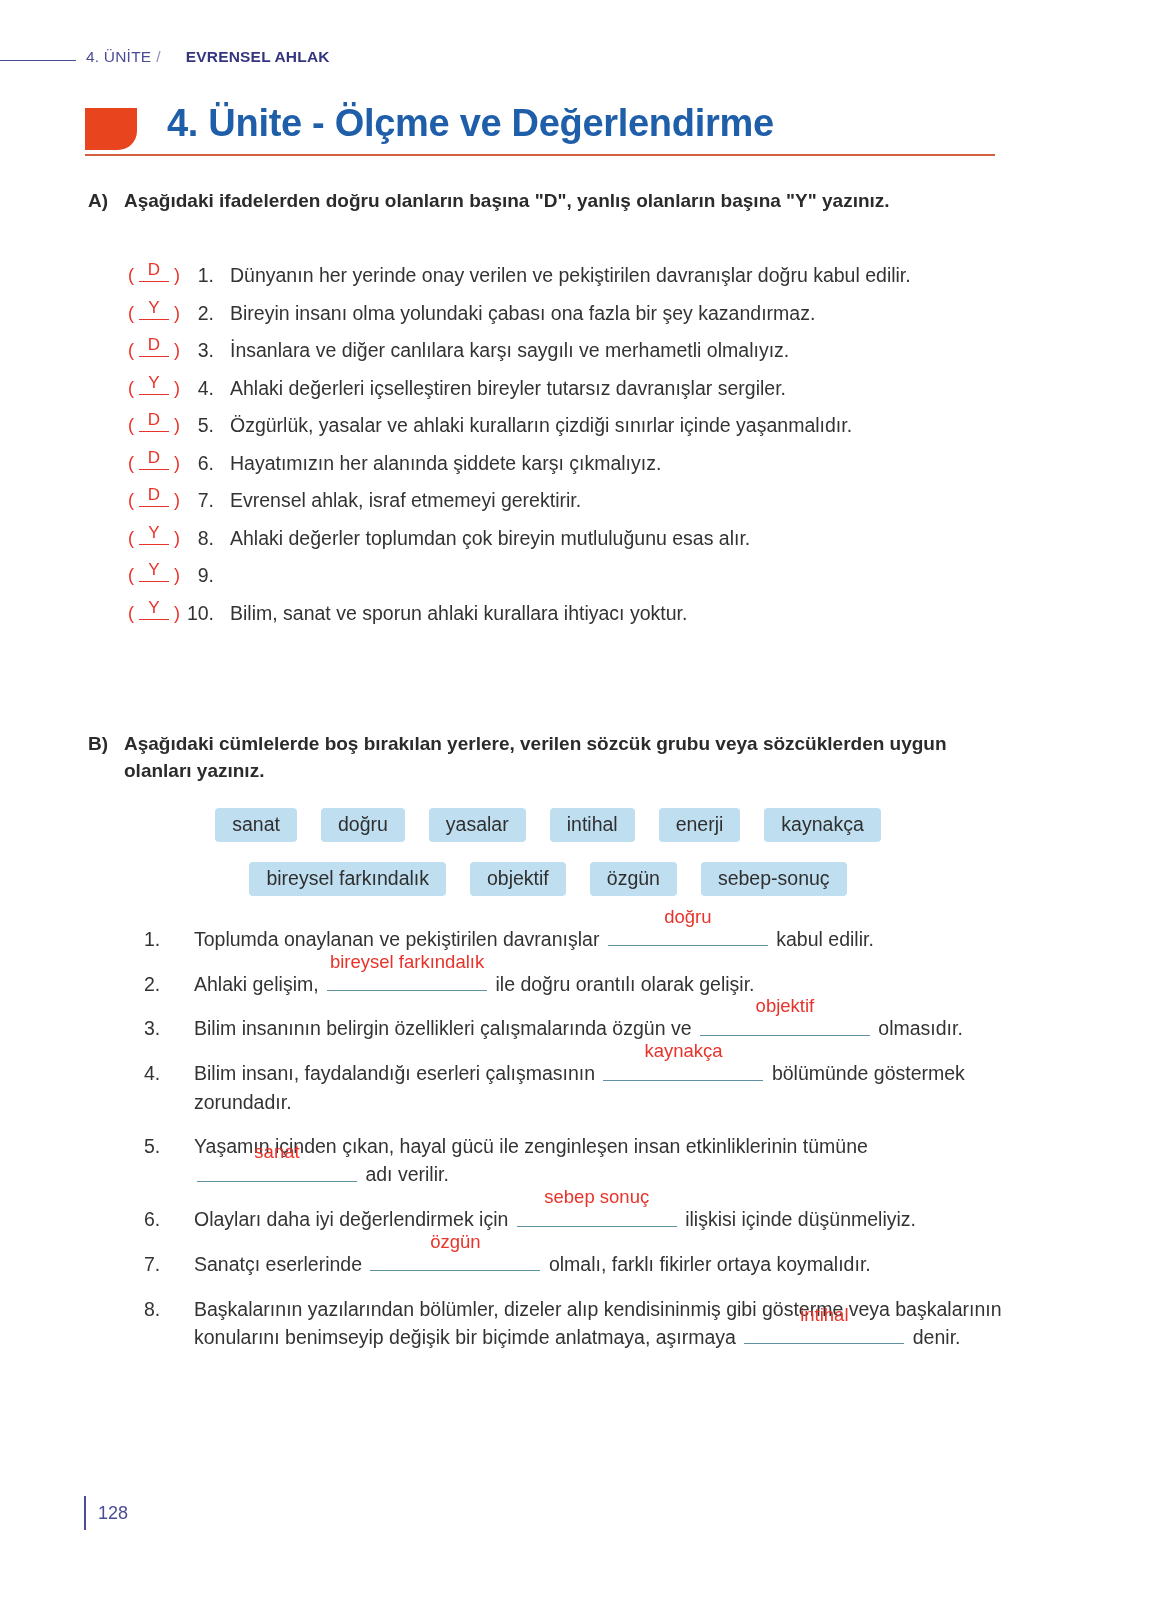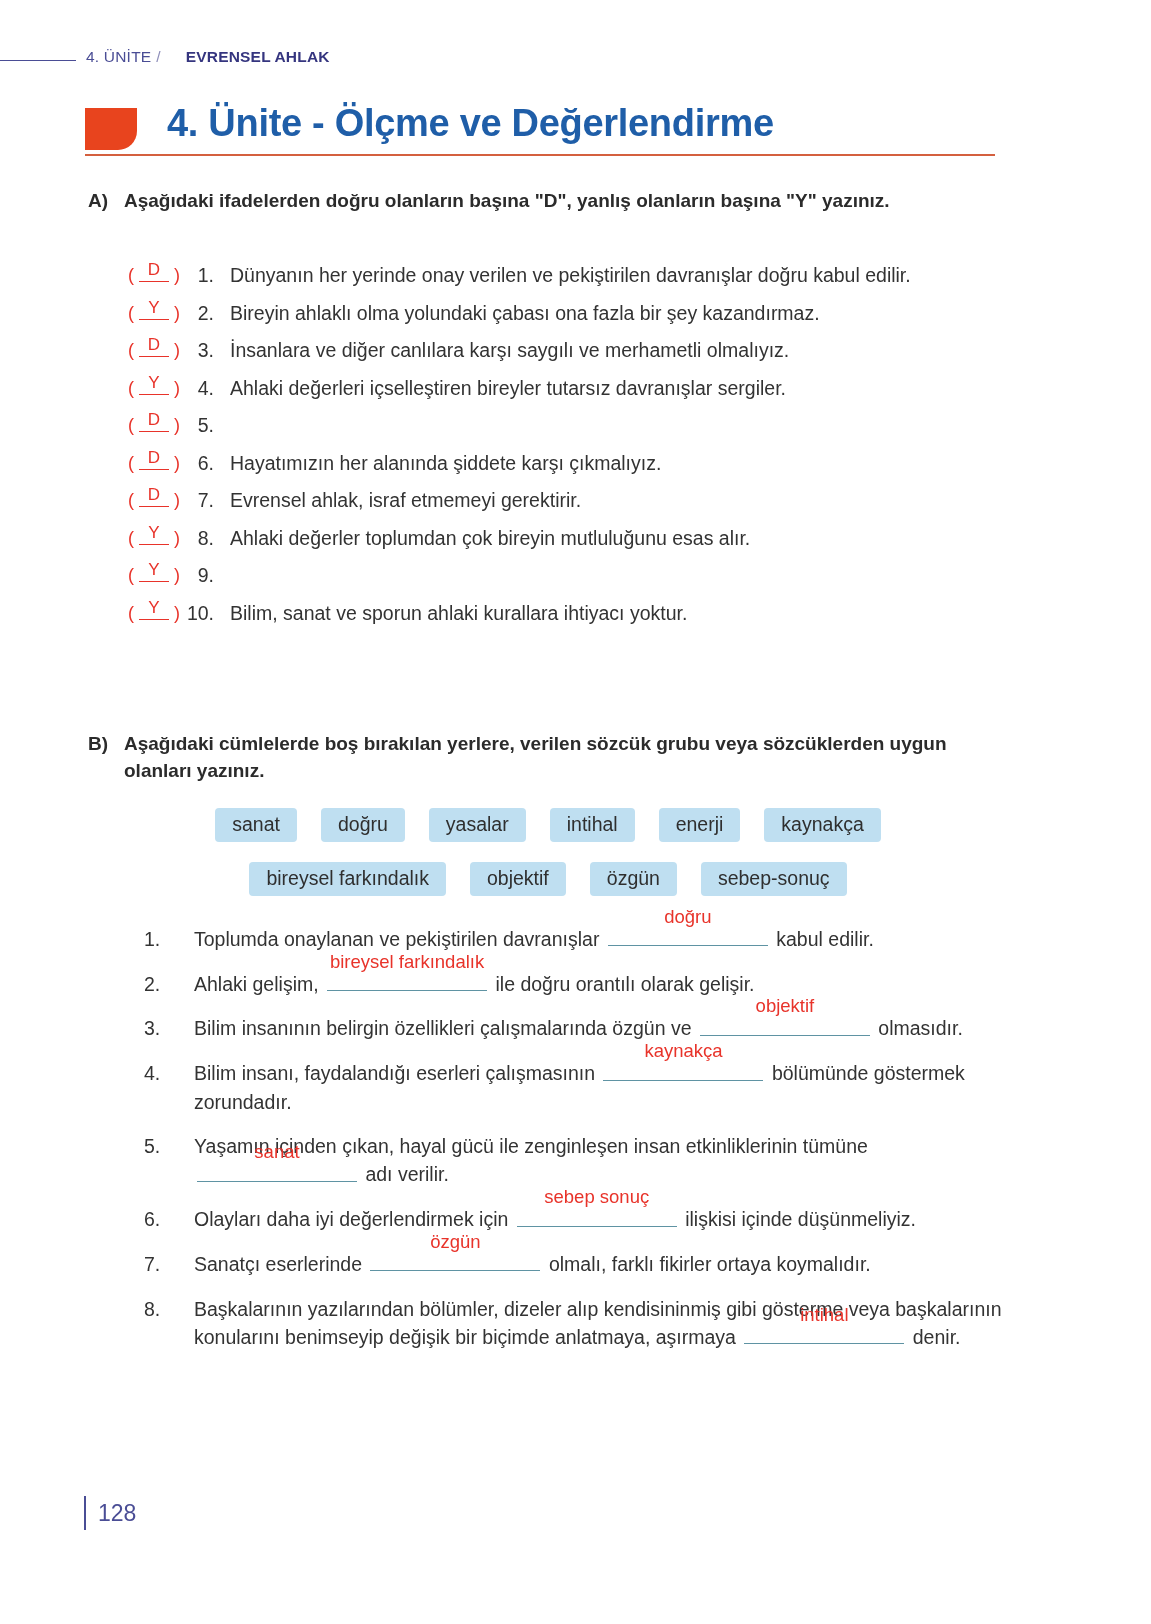--- a/index.html
+++ b/index.html
@@ -245,21 +245,21 @@
     display: flex;
     align-items: center;
   }
   .footer .bar {
     width: 0;
     height: 34px;
     border-left: 2px solid #4a4d95;
     margin-right: 12px;
   }
   .footer .pgno {
-    font-size: 23px;
+    font-size: 18px;
     color: #4a4d95;
   }
 </style>
 </head>
 <body>
 
 <div class="page">
 
   <div class="runhead">
     <div class="rule"></div>
@@ -293,21 +293,21 @@
         <div class="stmt">Dünyanın her yerinde onay verilen ve pekiştirilen davranışlar doğru kabul edilir.</div>
       </div>
       <div class="tfrow">
         <div class="ansbox">
           <span class="paren-l">(</span>
           <span class="ansval">Y</span>
           <span class="ansline"></span>
           <span class="paren-r">)</span>
         </div>
         <div class="num">2.</div>
-        <div class="stmt">Bireyin ahlaklı olma yolundaki çabası ona fazla bir şey kazandırmaz.</div>
+        <div class="stmt">Bireyin insanı olma yolundaki çabası ona fazla bir şey kazandırmaz.</div>
       </div>
       <div class="tfrow">
         <div class="ansbox">
           <span class="paren-l">(</span>
           <span class="ansval">D</span>
           <span class="ansline"></span>
           <span class="paren-r">)</span>
         </div>
         <div class="num">3.</div>
         <div class="stmt">İnsanlara ve diğer canlılara karşı saygılı ve merhametli olmalıyız.</div>
@@ -323,20 +323,21 @@
         <div class="stmt">Ahlaki değerleri içselleştiren bireyler tutarsız davranışlar sergiler.</div>
       </div>
       <div class="tfrow">
         <div class="ansbox">
           <span class="paren-l">(</span>
           <span class="ansval">D</span>
           <span class="ansline"></span>
           <span class="paren-r">)</span>
         </div>
         <div class="num">5.</div>
+        <div class="stmt">Özgürlük, yasalar ve ahlaki kuralların çizdiği sınırlar içinde yaşanmalıdır.</div>
       </div>
       <div class="tfrow">
         <div class="ansbox">
           <span class="paren-l">(</span>
           <span class="ansval">D</span>
           <span class="ansline"></span>
           <span class="paren-r">)</span>
         </div>
         <div class="num">6.</div>
         <div class="stmt">Hayatımızın her alanında şiddete karşı çıkmalıyız.</div>

